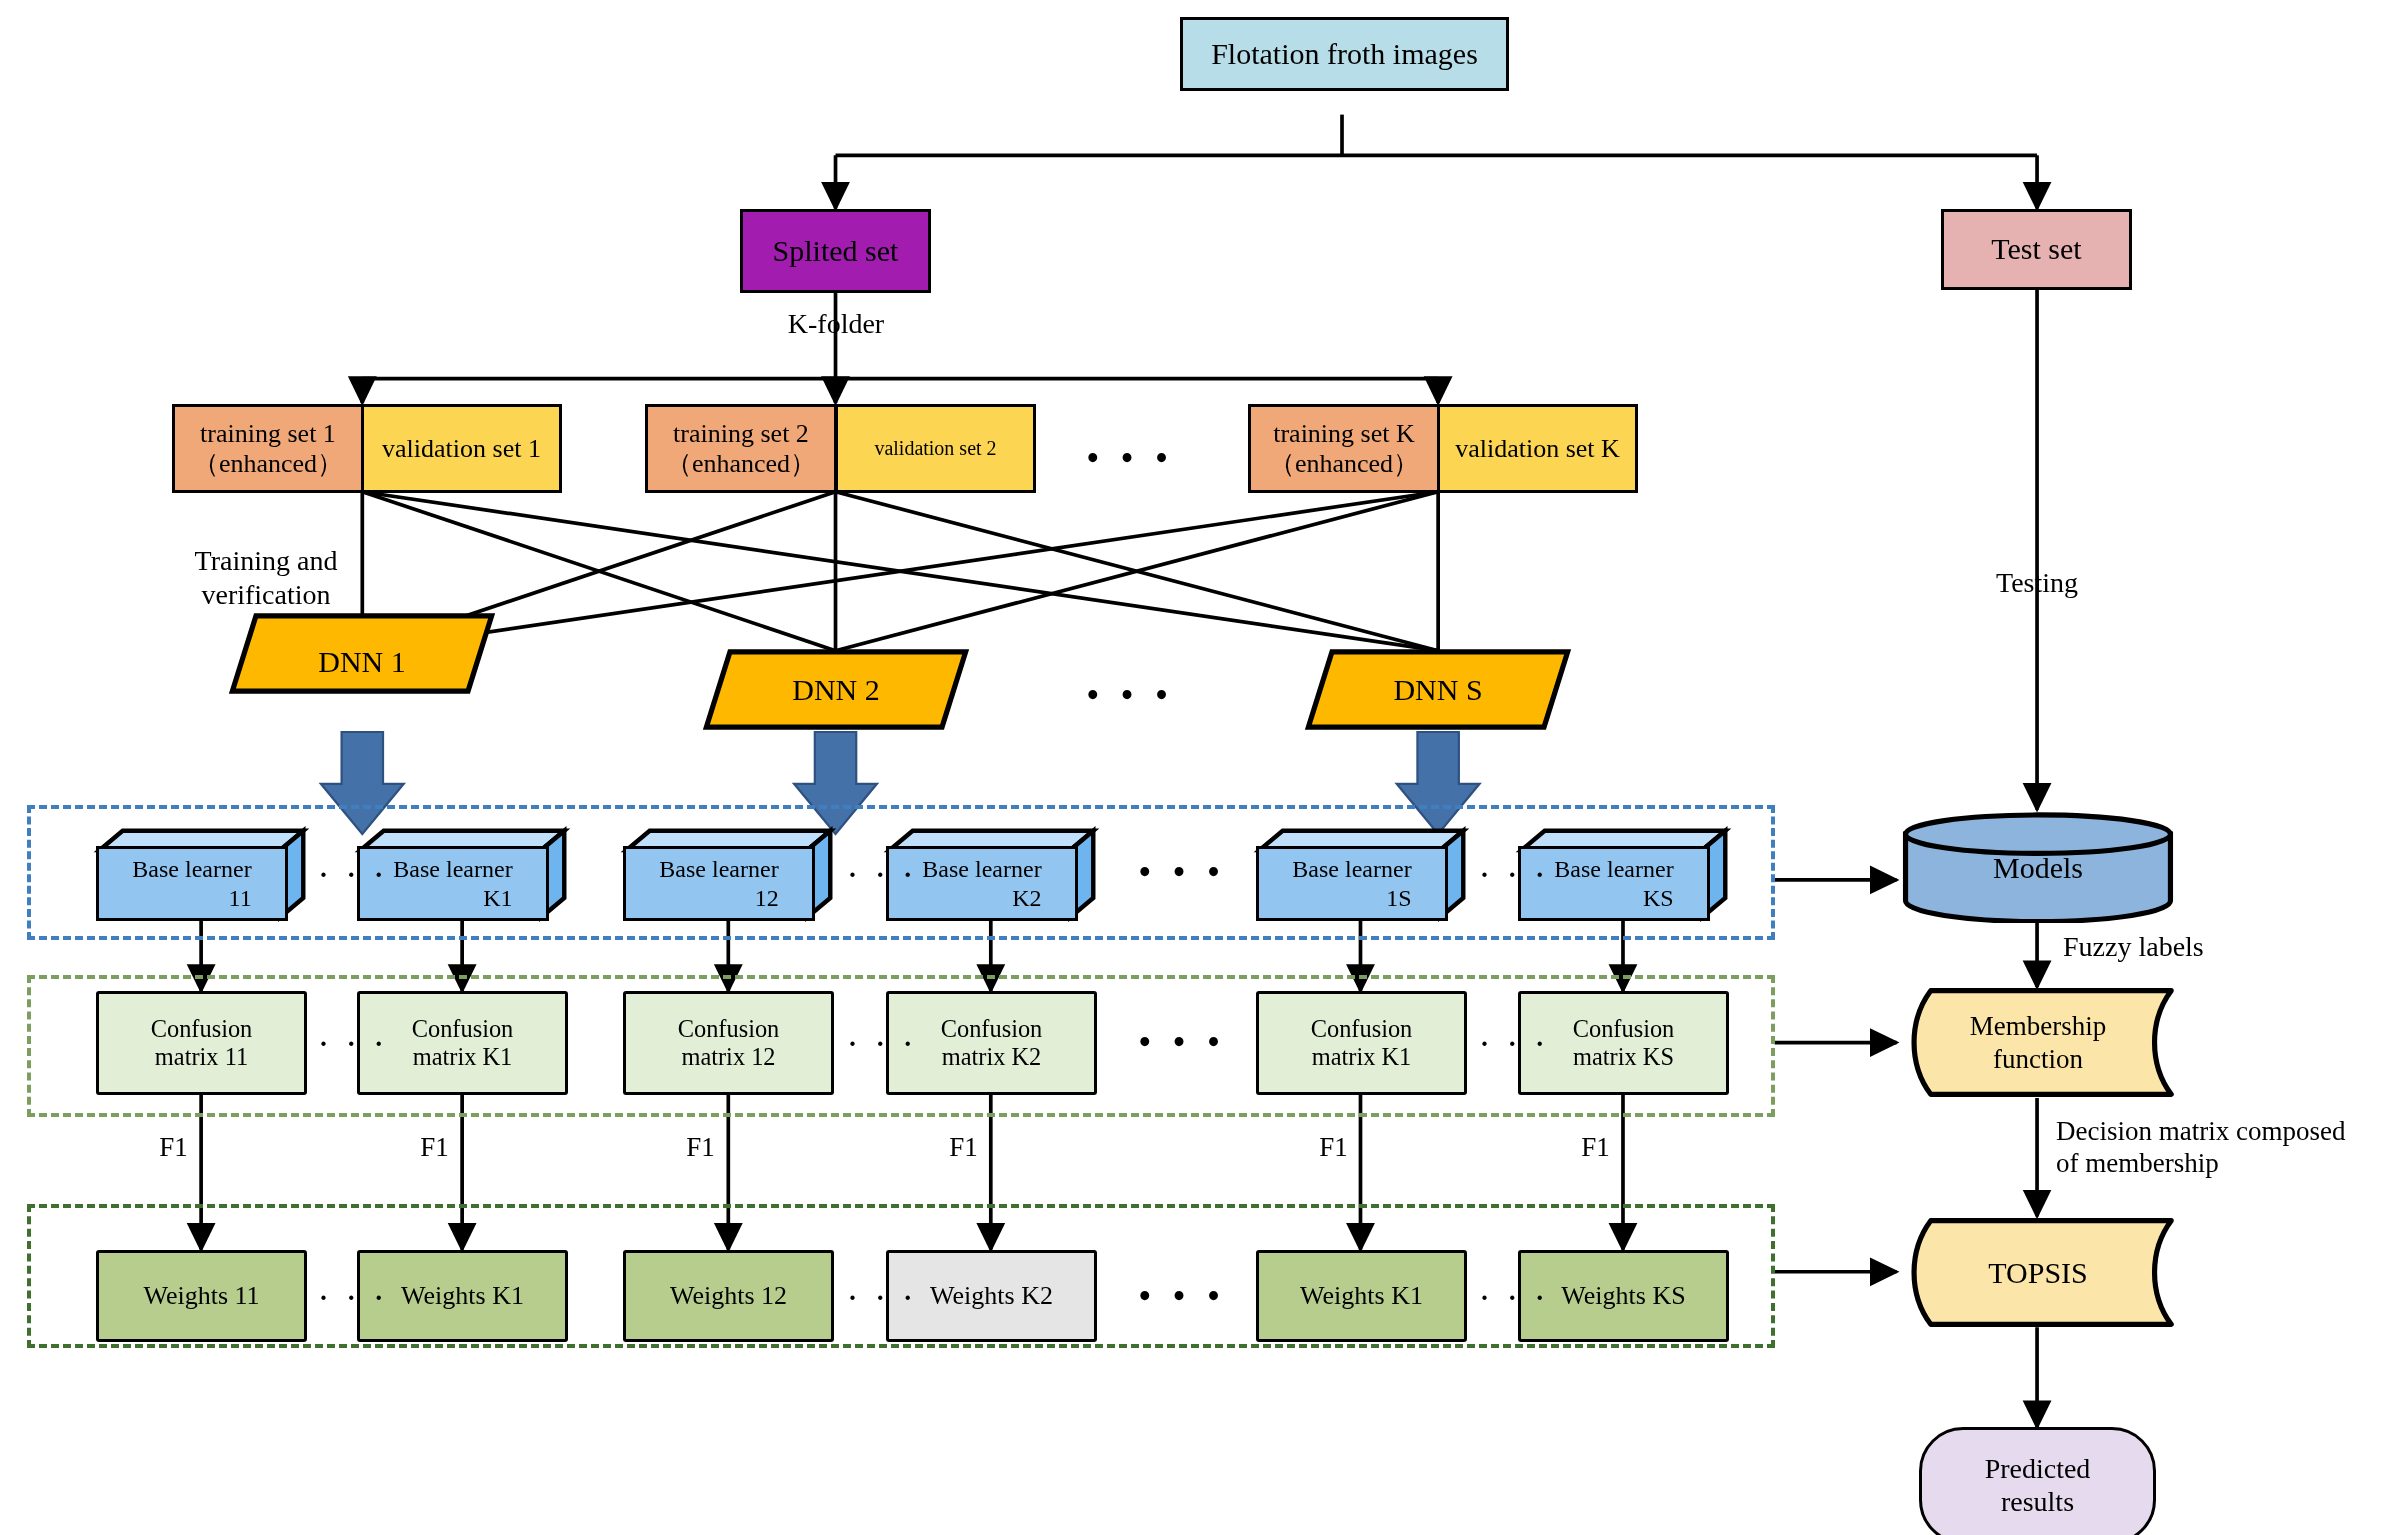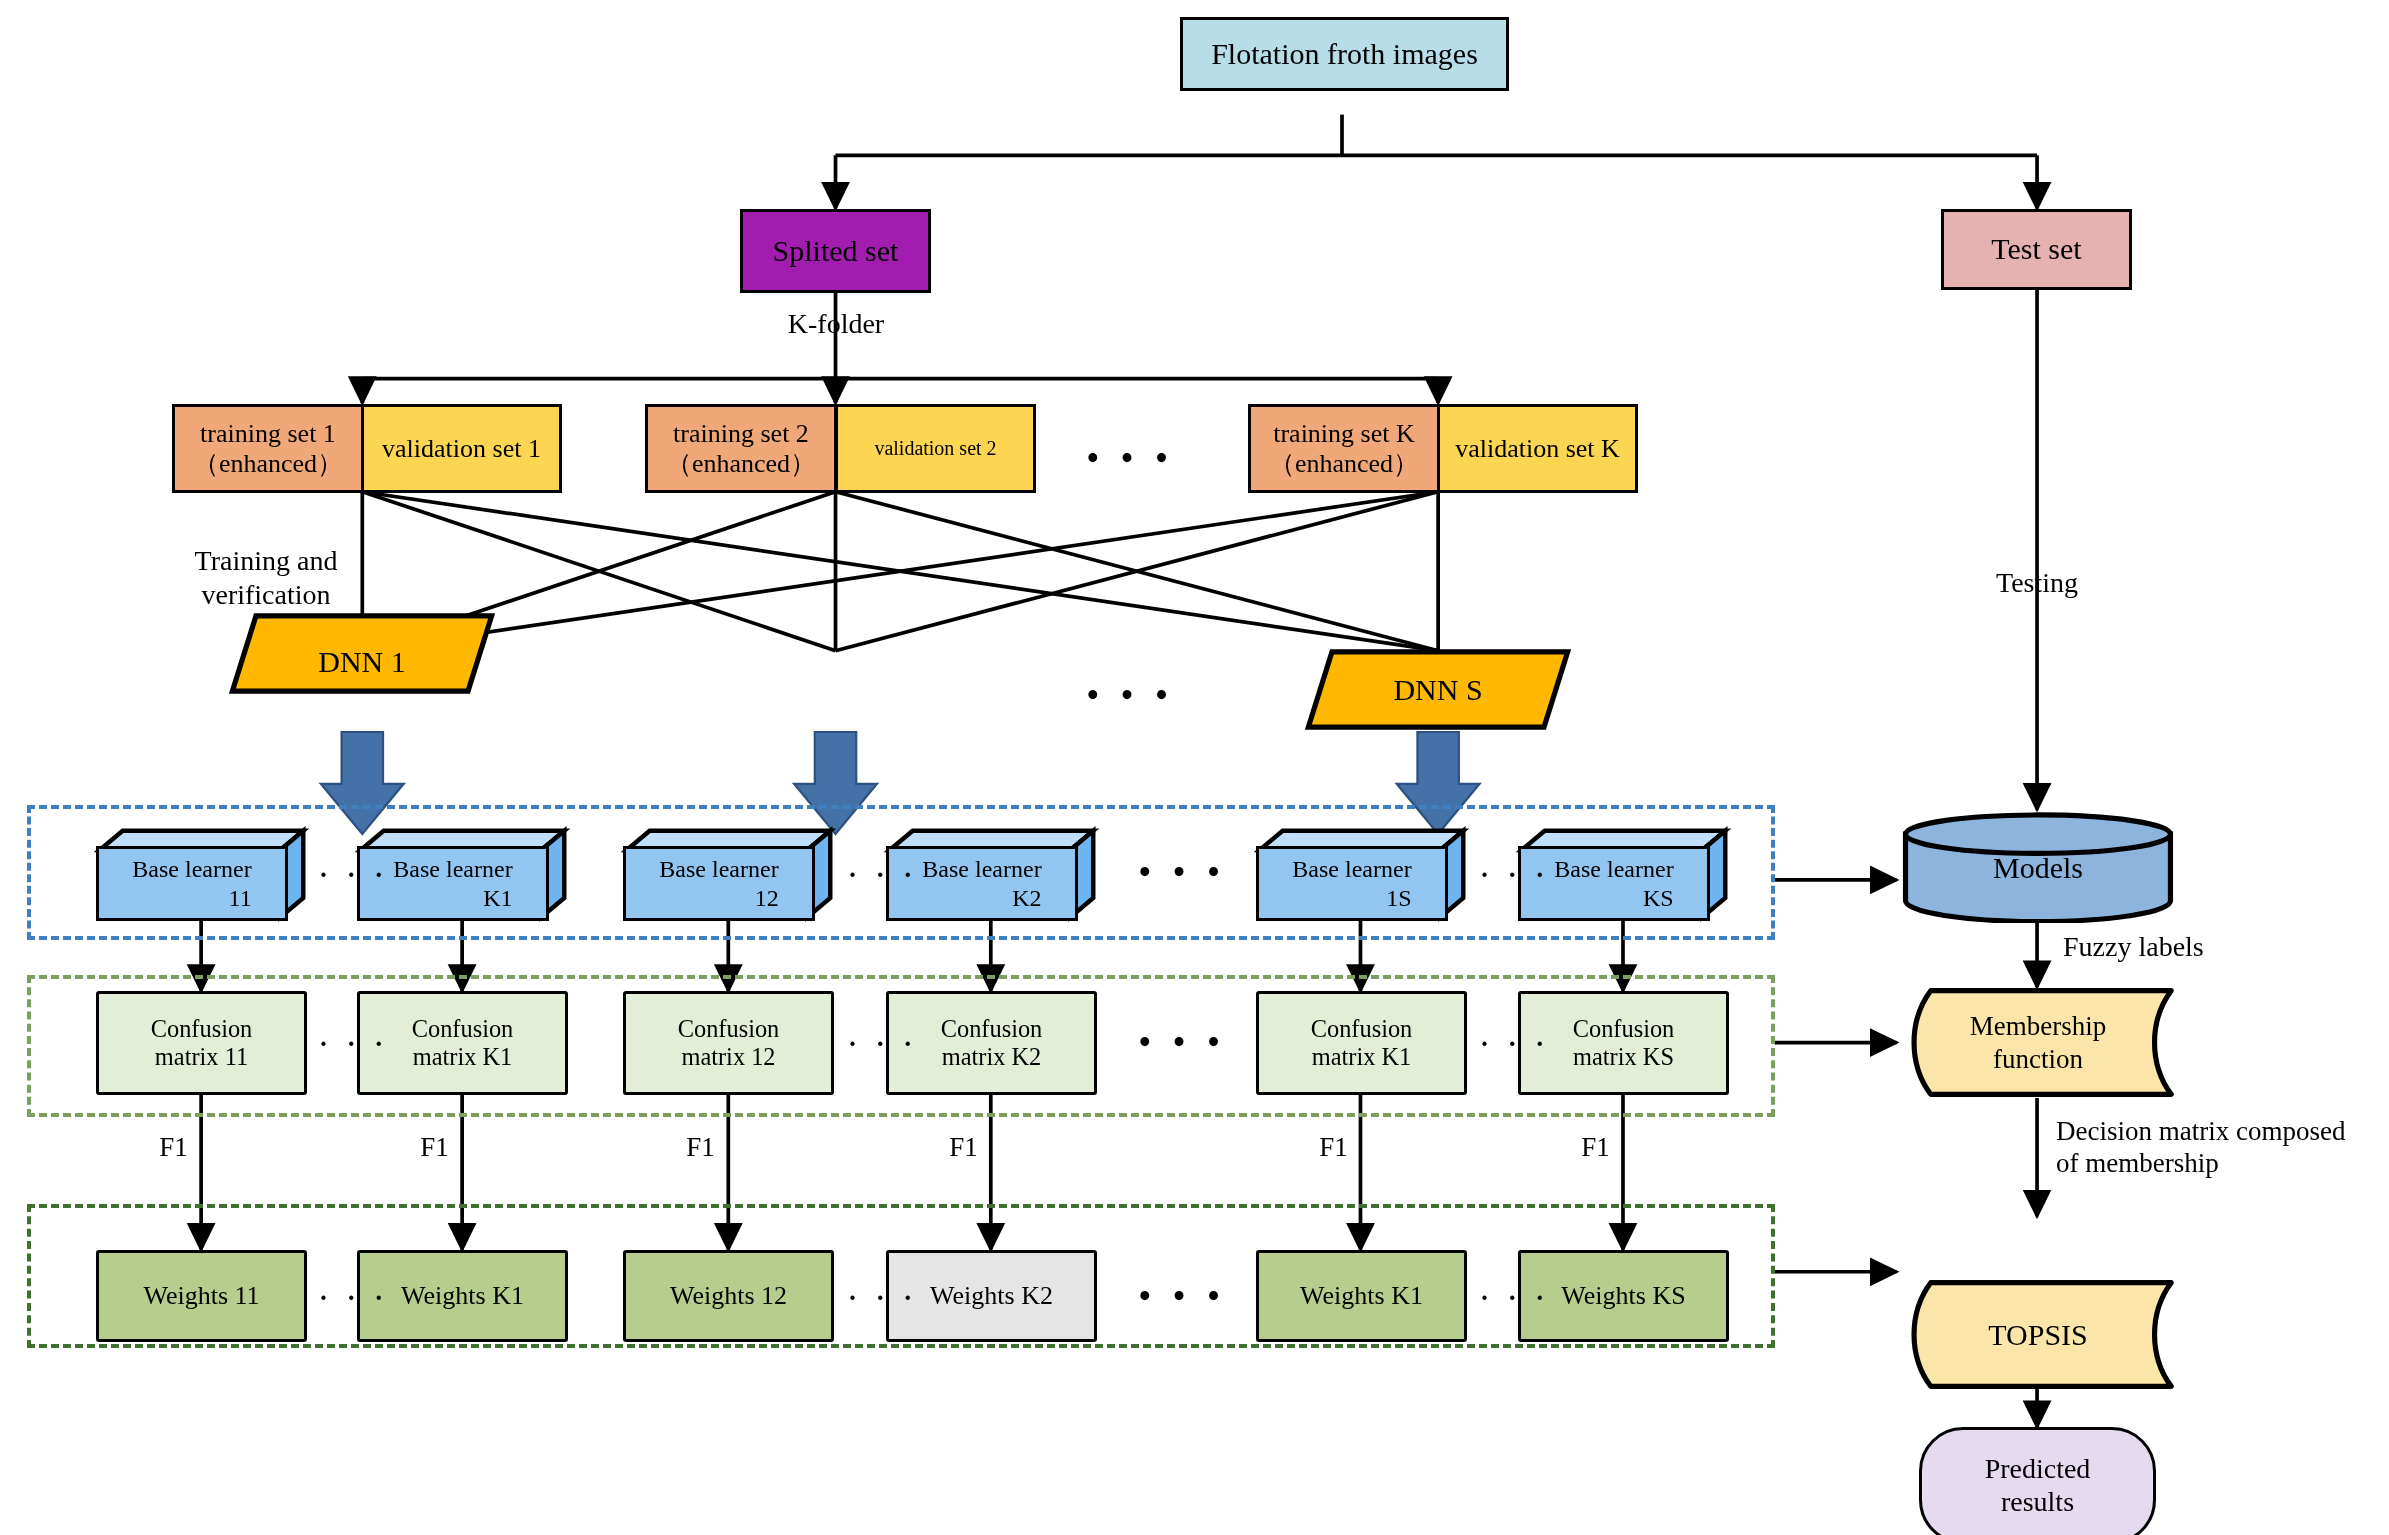--- a/index.html
+++ b/index.html
@@ -155,20 +155,26 @@
 verification</div>
 
   <div class="lbl" style="left:1941px;top:566px;width:192px;font-size:28px;">Testing</div>
 
   <div class="para" style="left:229px;top:613px;width:266px;height:97px;">
     <svg width="266" height="81" viewBox="0 0 360 110">
         <polygon points="36,4 356,4 324,106 4,106" fill="#ffb800" stroke="#000" stroke-width="7"></polygon>
       </svg>
     <div class="txt" style="font-size:30px;">DNN 1</div>
   </div>
+  <div class="para" style="left:703px;top:649px;width:266px;height:81px;">
+    <svg width="266" height="81" viewBox="0 0 360 110">
+        <polygon points="36,4 356,4 324,106 4,106" fill="#ffb800" stroke="#000" stroke-width="7"></polygon>
+      </svg>
+    <div class="txt" style="font-size:30px;">DNN 2</div>
+  </div>
   <div class="dots" style="left:1087px;top:677px;font-size:33px;">• • •</div>
   <div class="para" style="left:1305px;top:649px;width:266px;height:81px;">
     <svg width="266" height="81" viewBox="0 0 360 110">
         <polygon points="36,4 356,4 324,106 4,106" fill="#ffb800" stroke="#000" stroke-width="7"></polygon>
       </svg>
     <div class="txt" style="font-size:30px;">DNN S</div>
   </div>
 
   <div class="cube" style="left:96px;top:827px;width:211px;height:94px;">
     <svg width="211" height="94" viewBox="0 0 285 127">
@@ -296,21 +302,21 @@
     <svg width="274" height="111" viewBox="0 0 370 150">
       <path d="M40,5 L365,5 C335,45 335,105 365,145 L40,145 C10,105 10,45 40,5 Z" fill="#fbe5a8" stroke="#000" stroke-width="7" stroke-linejoin="round"></path>
     </svg>
     <div class="txt" style="font-size:27px;white-space:pre-line;">Membership
 function</div>
   </div>
 
   <div class="lbl" style="left:2056px;top:1115px;width:340px;font-size:27px;text-align:left;white-space:pre-line;">Decision matrix composed
 of membership</div>
 
-  <div class="doc" style="left:1901px;top:1279px;width:274px;height:111px;">
+  <div class="doc" style="left:1901px;top:1217px;width:274px;height:111px;">
     <svg width="274" height="111" viewBox="0 0 370 150">
       <path d="M40,5 L365,5 C335,45 335,105 365,145 L40,145 C10,105 10,45 40,5 Z" fill="#fbe5a8" stroke="#000" stroke-width="7" stroke-linejoin="round"></path>
     </svg>
     <div class="txt" style="font-size:30px;">TOPSIS</div>
   </div>
 
   <div class="node stadium" style="left:1919px;top:1427px;width:237px;height:117px;background:#e6dbee;font-size:28px;white-space:pre-line;">
     <span>Predicted
 results</span>
   </div>

